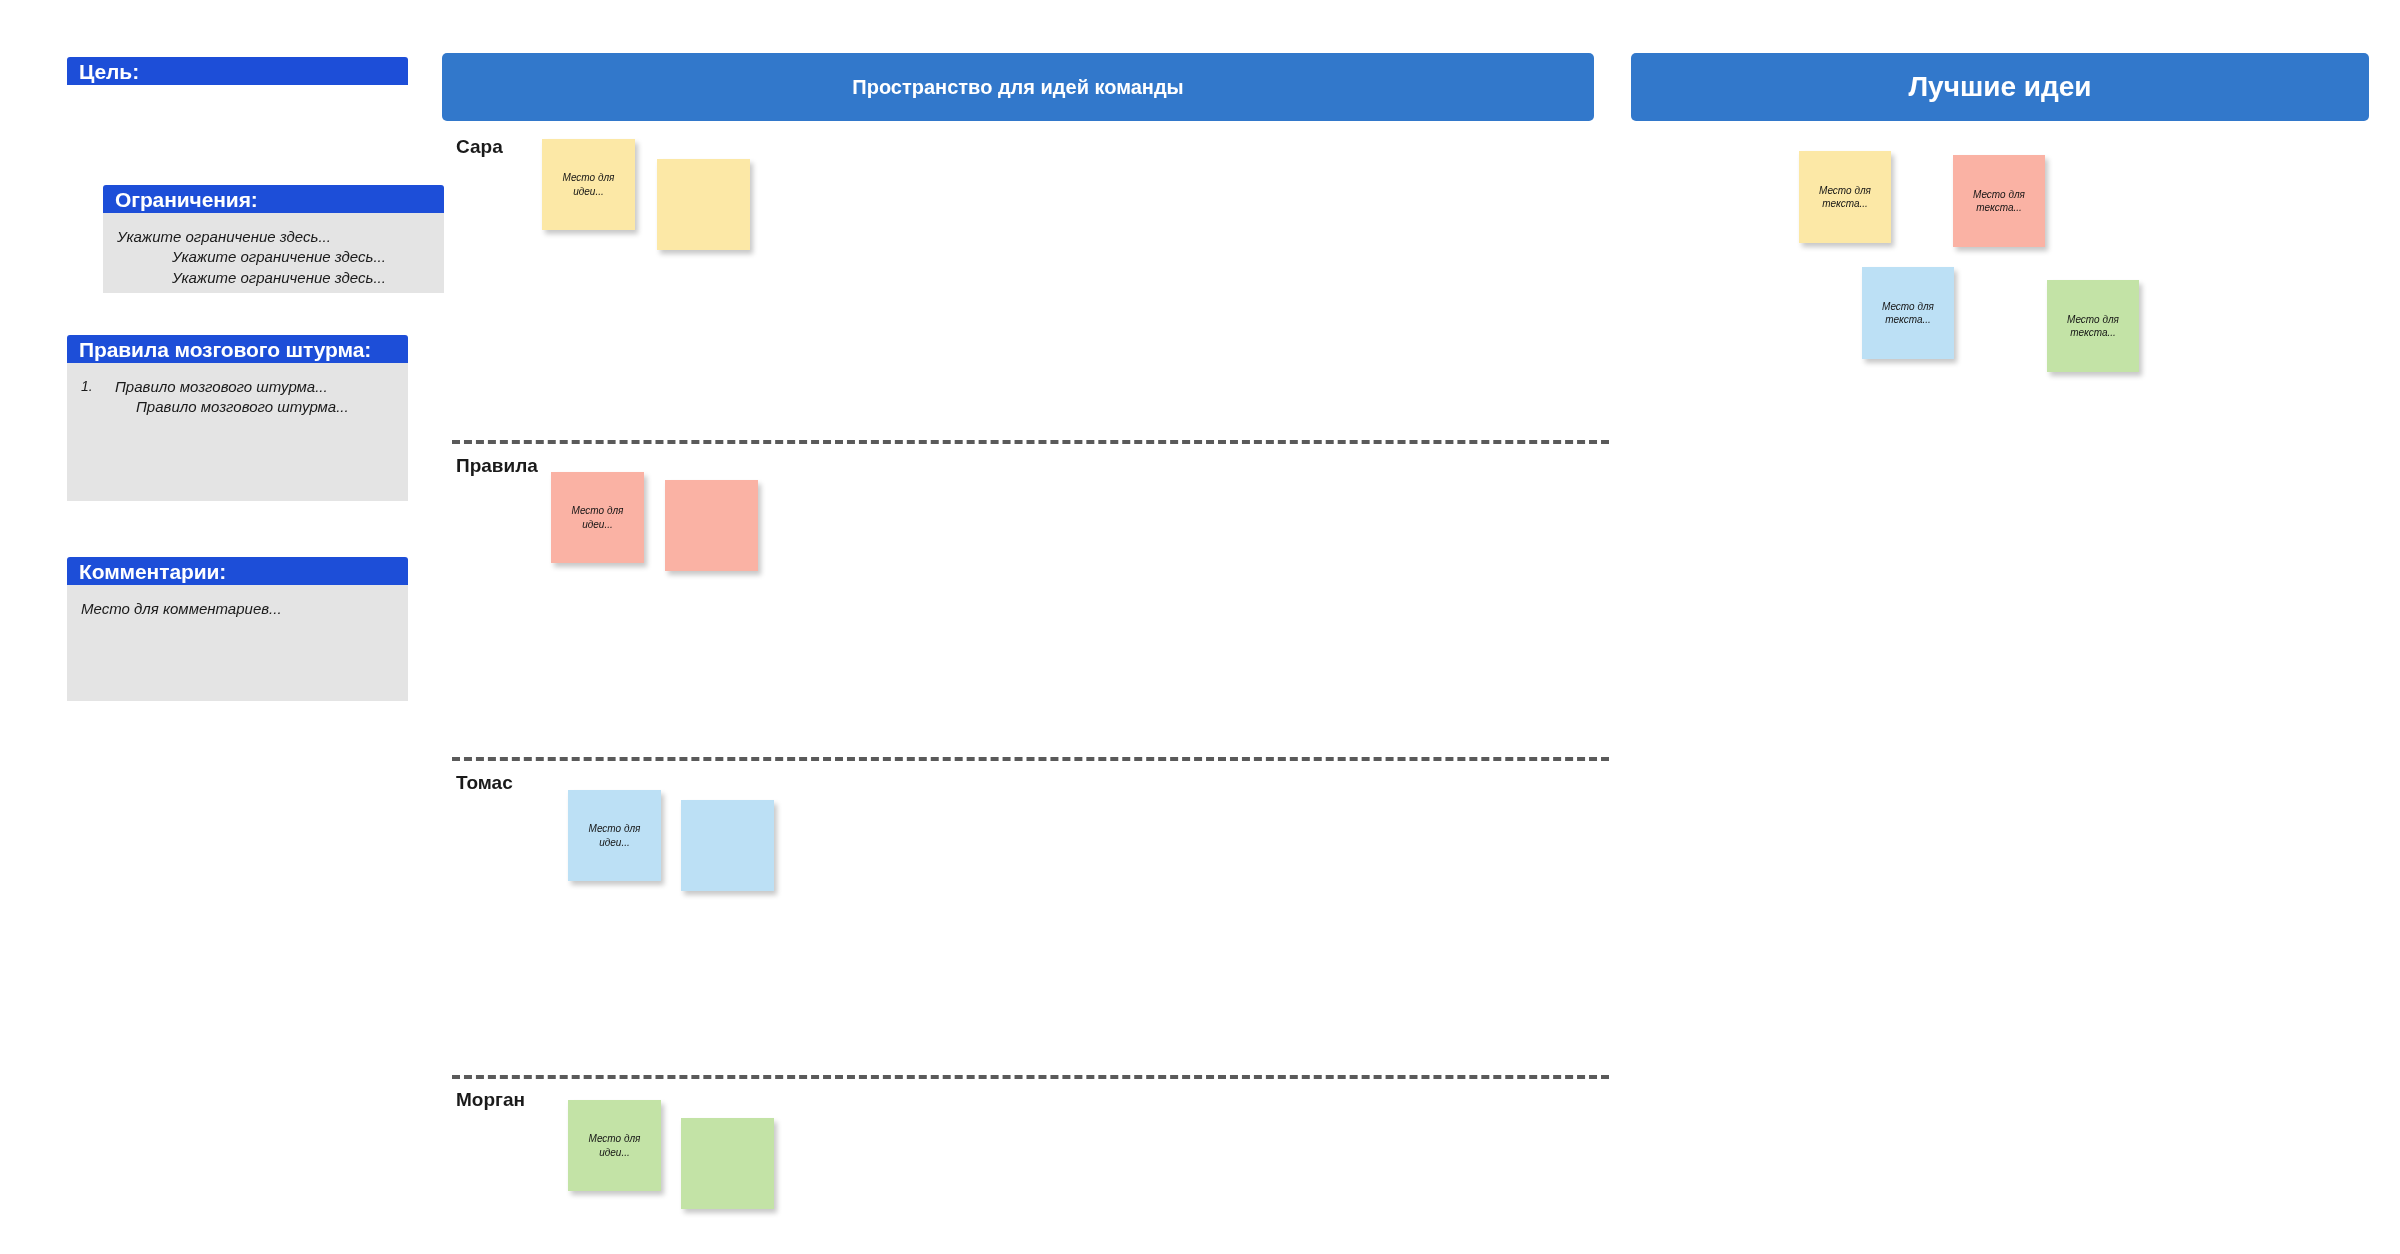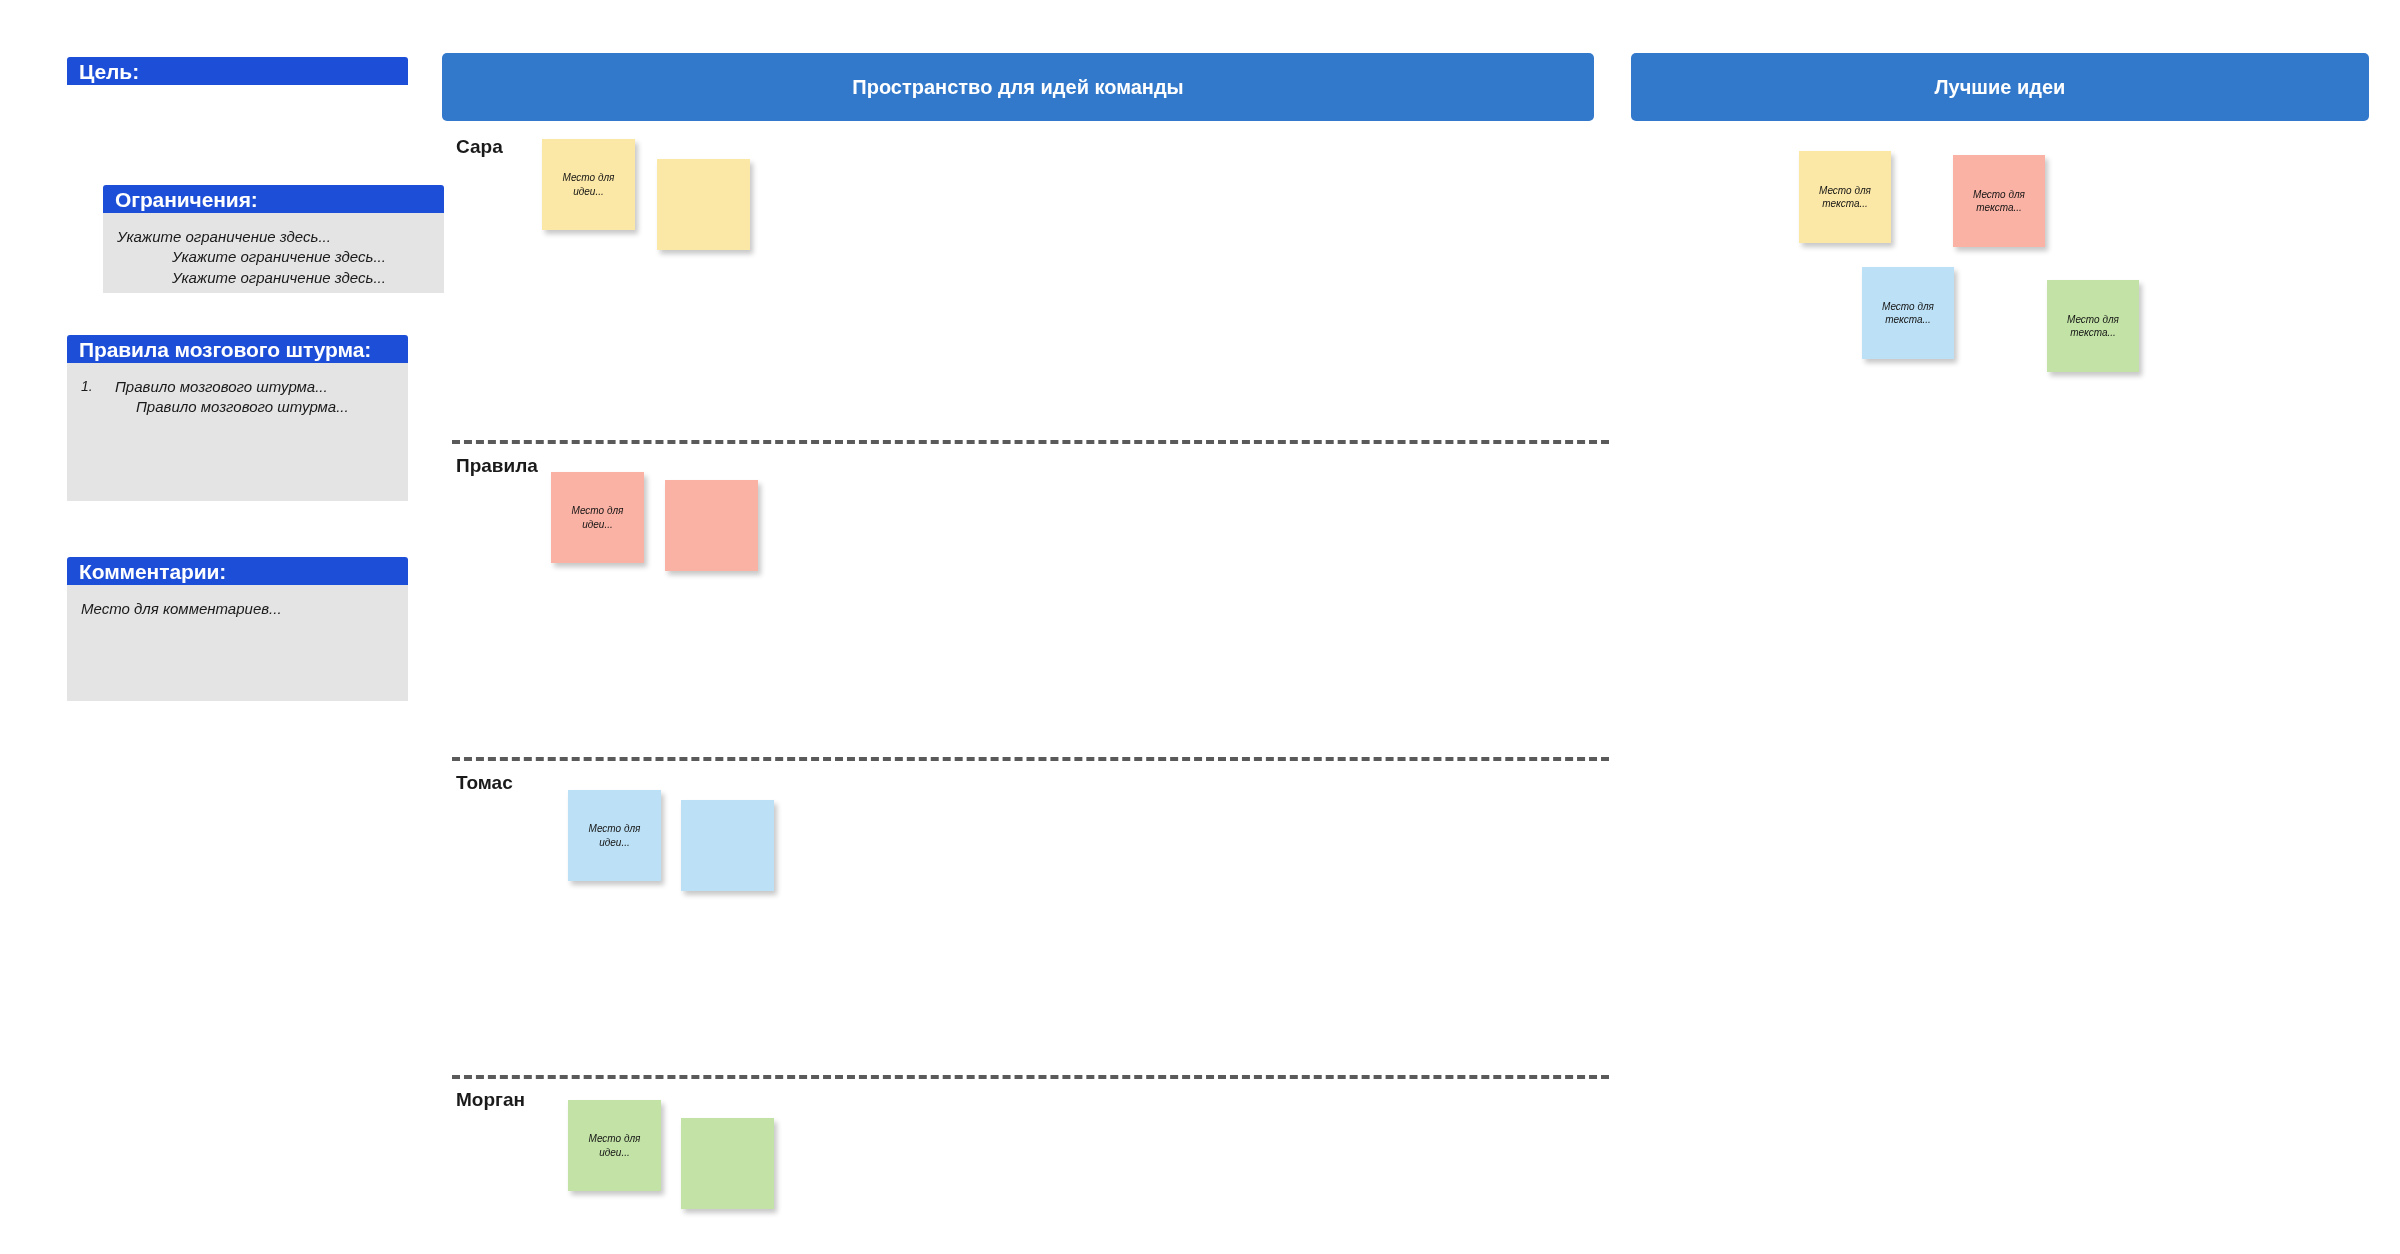--- a/index.html
+++ b/index.html
@@ -71,21 +71,21 @@
     font-weight: bold;
     text-align: center;
     line-height: 1.35;
   }
   #team-banner {
     left: 442px; top: 53px; width: 1152px; height: 68px;
     font-size: 20px;
   }
   #best-banner {
     left: 1631px; top: 53px; width: 738px; height: 68px;
-    font-size: 20px;
+    font-size: 28px;
   }
 
   
   .person-name {
     position: absolute;
     font-size: 19px;
     font-weight: bold;
     color: #1a1a1a;
     white-space: nowrap;
     text-align: right;

